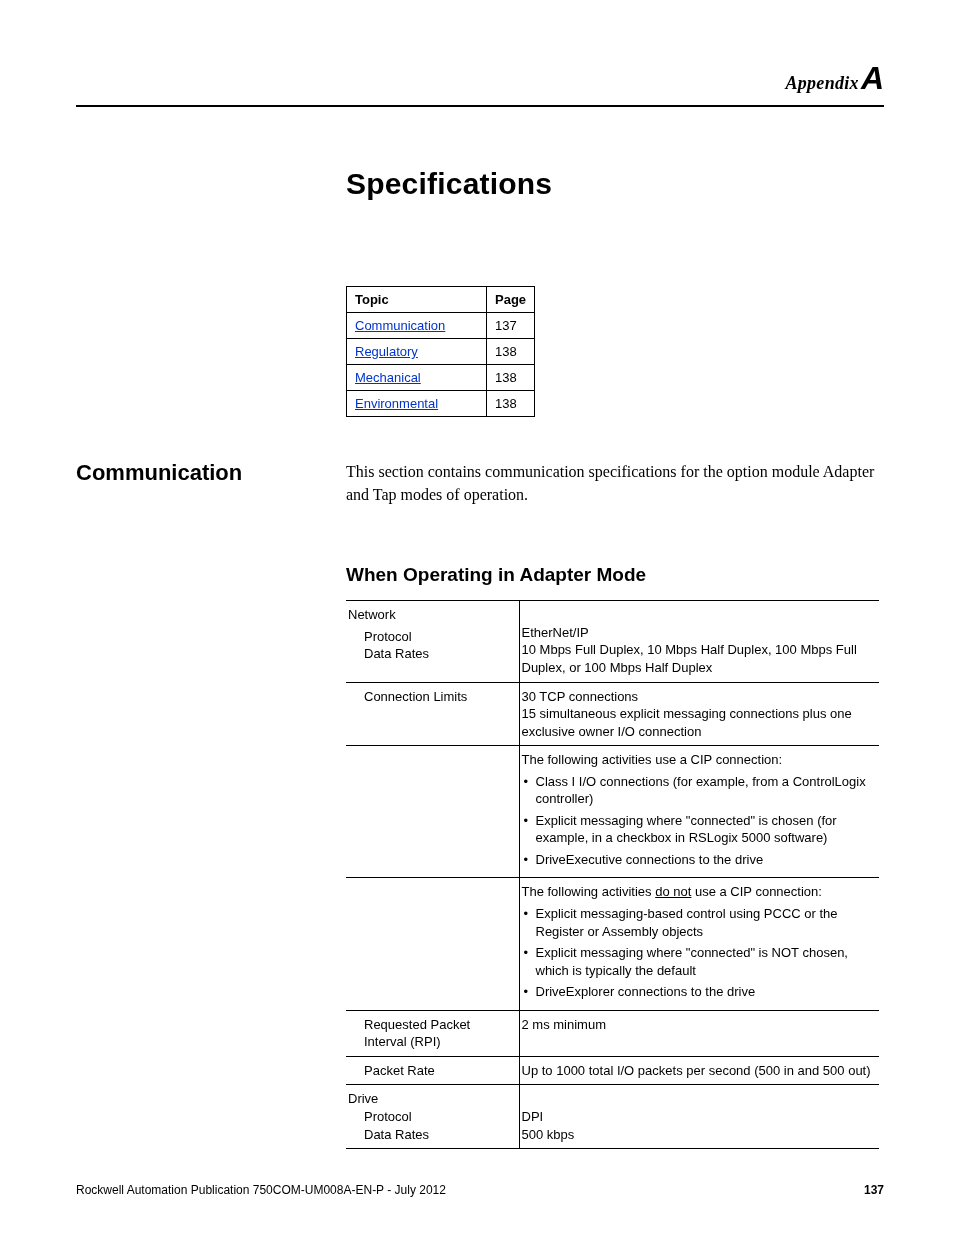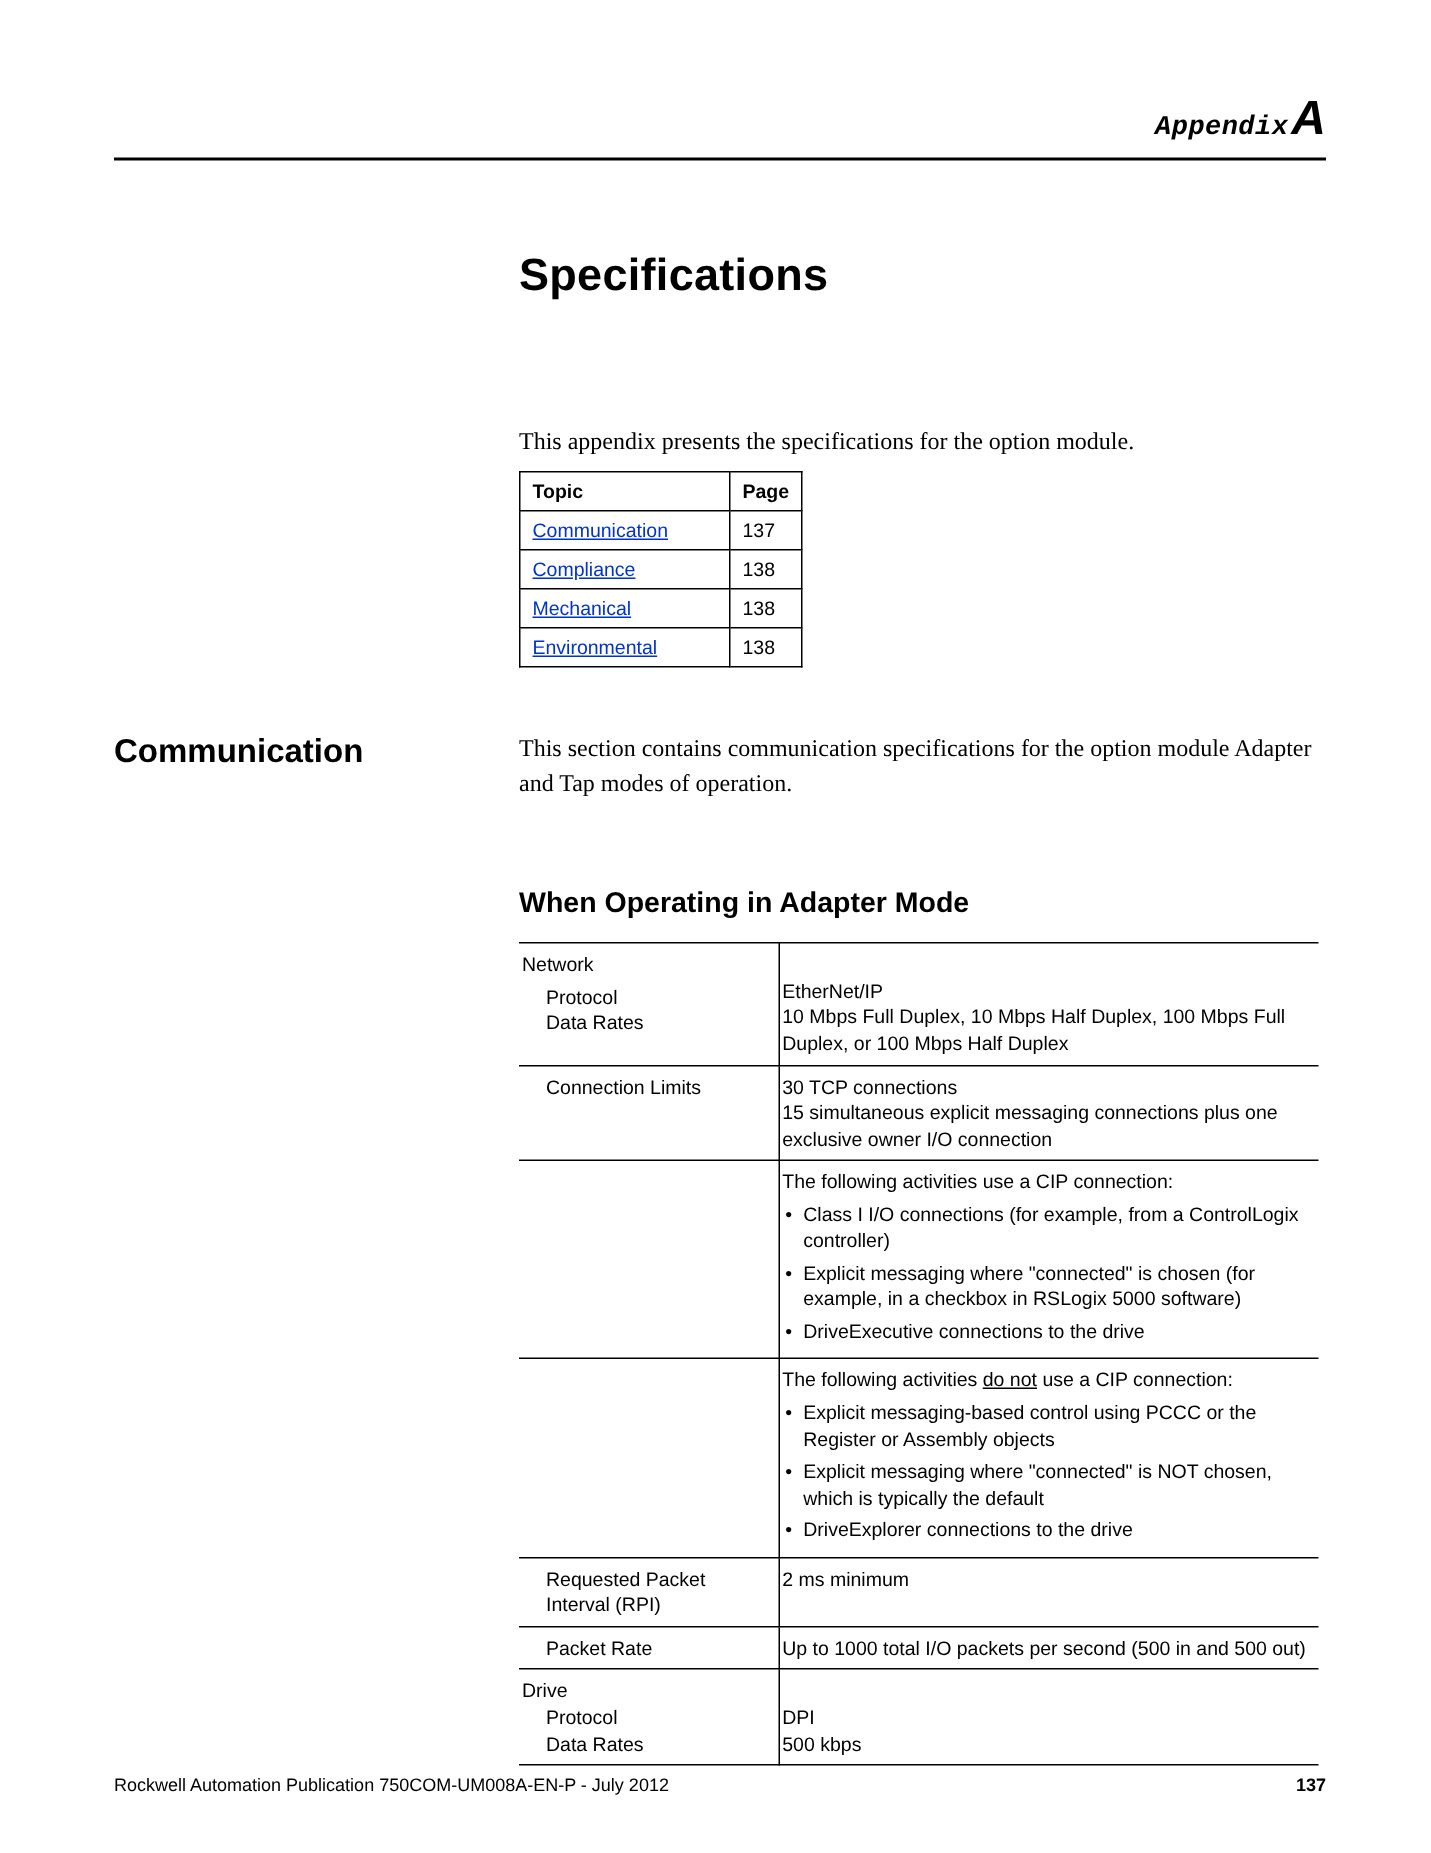--- a/index.html
+++ b/index.html
@@ -12,21 +12,21 @@
     position: relative;
   }
   .page {
     padding: 60px 70px 40px 76px;
   }
   .header-area {
     text-align: right;
     margin-bottom: 8px;
   }
   .appendix-label {
-    font-family: Liberation Mono, monospace;
+    font-family: Liberation Serif, serif;
     font-style: italic;
     font-weight: bold;
     font-size: 18px;
     letter-spacing:0.3px;
     margin-left:24px;
   }
   .appendix-letter {
     font-family: "Arial Narrow", Arial, sans-serif;
     font-style: italic;
     font-weight: bold;
@@ -158,34 +158,33 @@
 
 <div class="page">
   <div class="header-area">
     <span class="appendix-label">Appendix</span><span class="appendix-letter">A</span>
   </div>
   <hr class="hr-top">
 
   <div class="content-col">
     <h1 class="chapter-title">Specifications</h1>
 
-    <p class="intro">This appendix presents the specifications for the option module.</p>
 
     <table class="topic-table">
       <tbody>
           <tr>
         <th class="col-topic">Topic</th>
         <th class="col-page">Page</th>
       </tr>
       <tr>
         <td class="link-cell"><a href="#">Communication</a></td>
         <td>137</td>
       </tr>
       <tr>
-        <td class="link-cell"><a href="#">Compliance</a></td>
+        <td class="link-cell"><a href="#">Regulatory</a></td>
         <td>138</td>
       </tr>
       <tr>
         <td class="link-cell"><a href="#">Mechanical</a></td>
         <td>138</td>
       </tr>
       <tr>
         <td class="link-cell"><a href="#">Environmental</a></td>
         <td>138</td>
       </tr>

